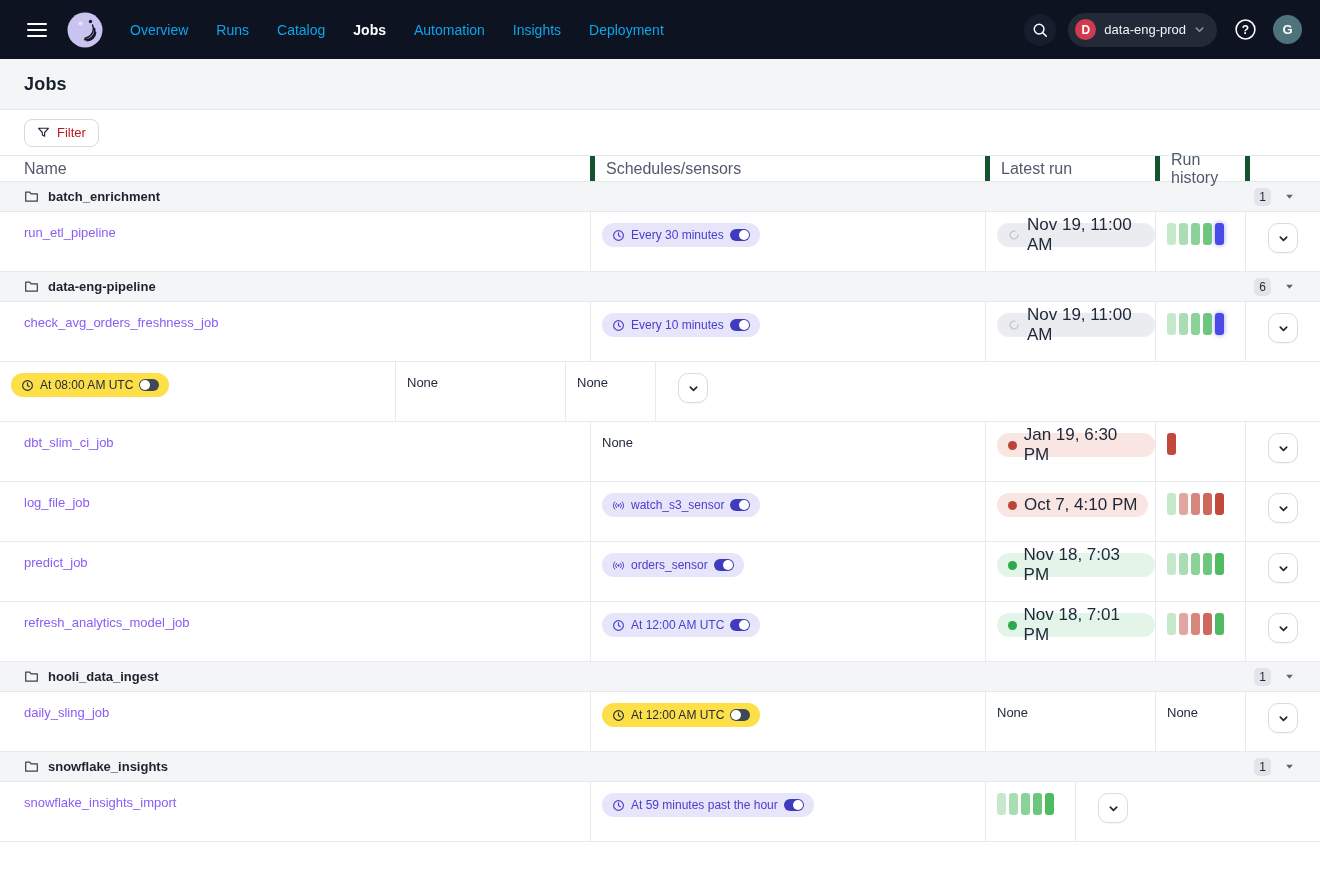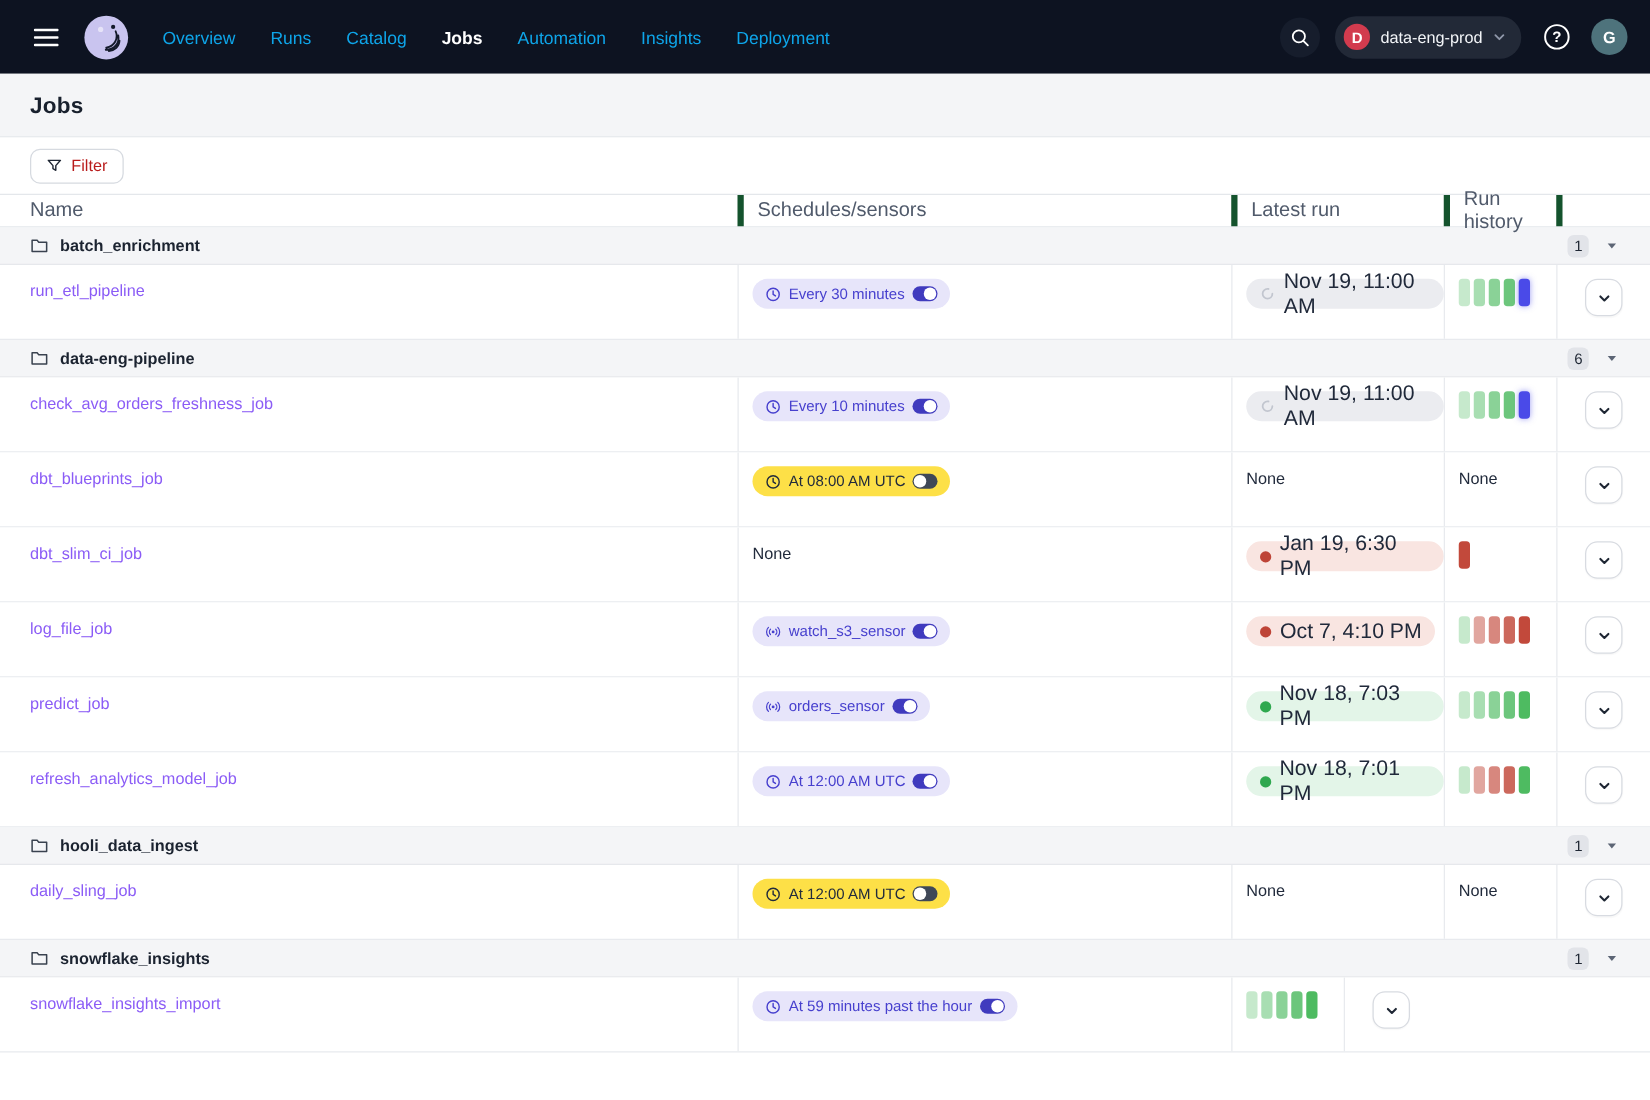--- a/index.html
+++ b/index.html
@@ -258,21 +258,20 @@
     <div class="cell c-act act-cell" style="padding-top:0;">
       <button class="expander">
         <svg viewBox="0 0 12 12" width="11" height="11">
               <path d="M2.5 4.5L6 8l3.5-3.5" fill="none" stroke="currentColor" stroke-width="1.8" stroke-linecap="round" stroke-linejoin="round"></path>
             </svg>
       </button>
     </div>
   </div>
 
   <div class="job-row">
-    <div class="cell c-name"><a class="job-link">dbt_blueprints_job</a></div>
     <div class="cell c-sched"><span class="badge gray">
             <span class="bicon">
               <svg viewBox="0 0 16 16" width="13" height="13">
                 <circle cx="8" cy="8" r="6" fill="none" stroke="currentColor" stroke-width="1.4"></circle>
                 <path d="M8 4.6V8l2.3 1.5" fill="none" stroke="currentColor" stroke-width="1.4" stroke-linecap="round"></path>
               </svg>
             </span>
             <span>At 08:00 AM UTC</span>
             <span class="toggle off"></span>
           </span></div>

